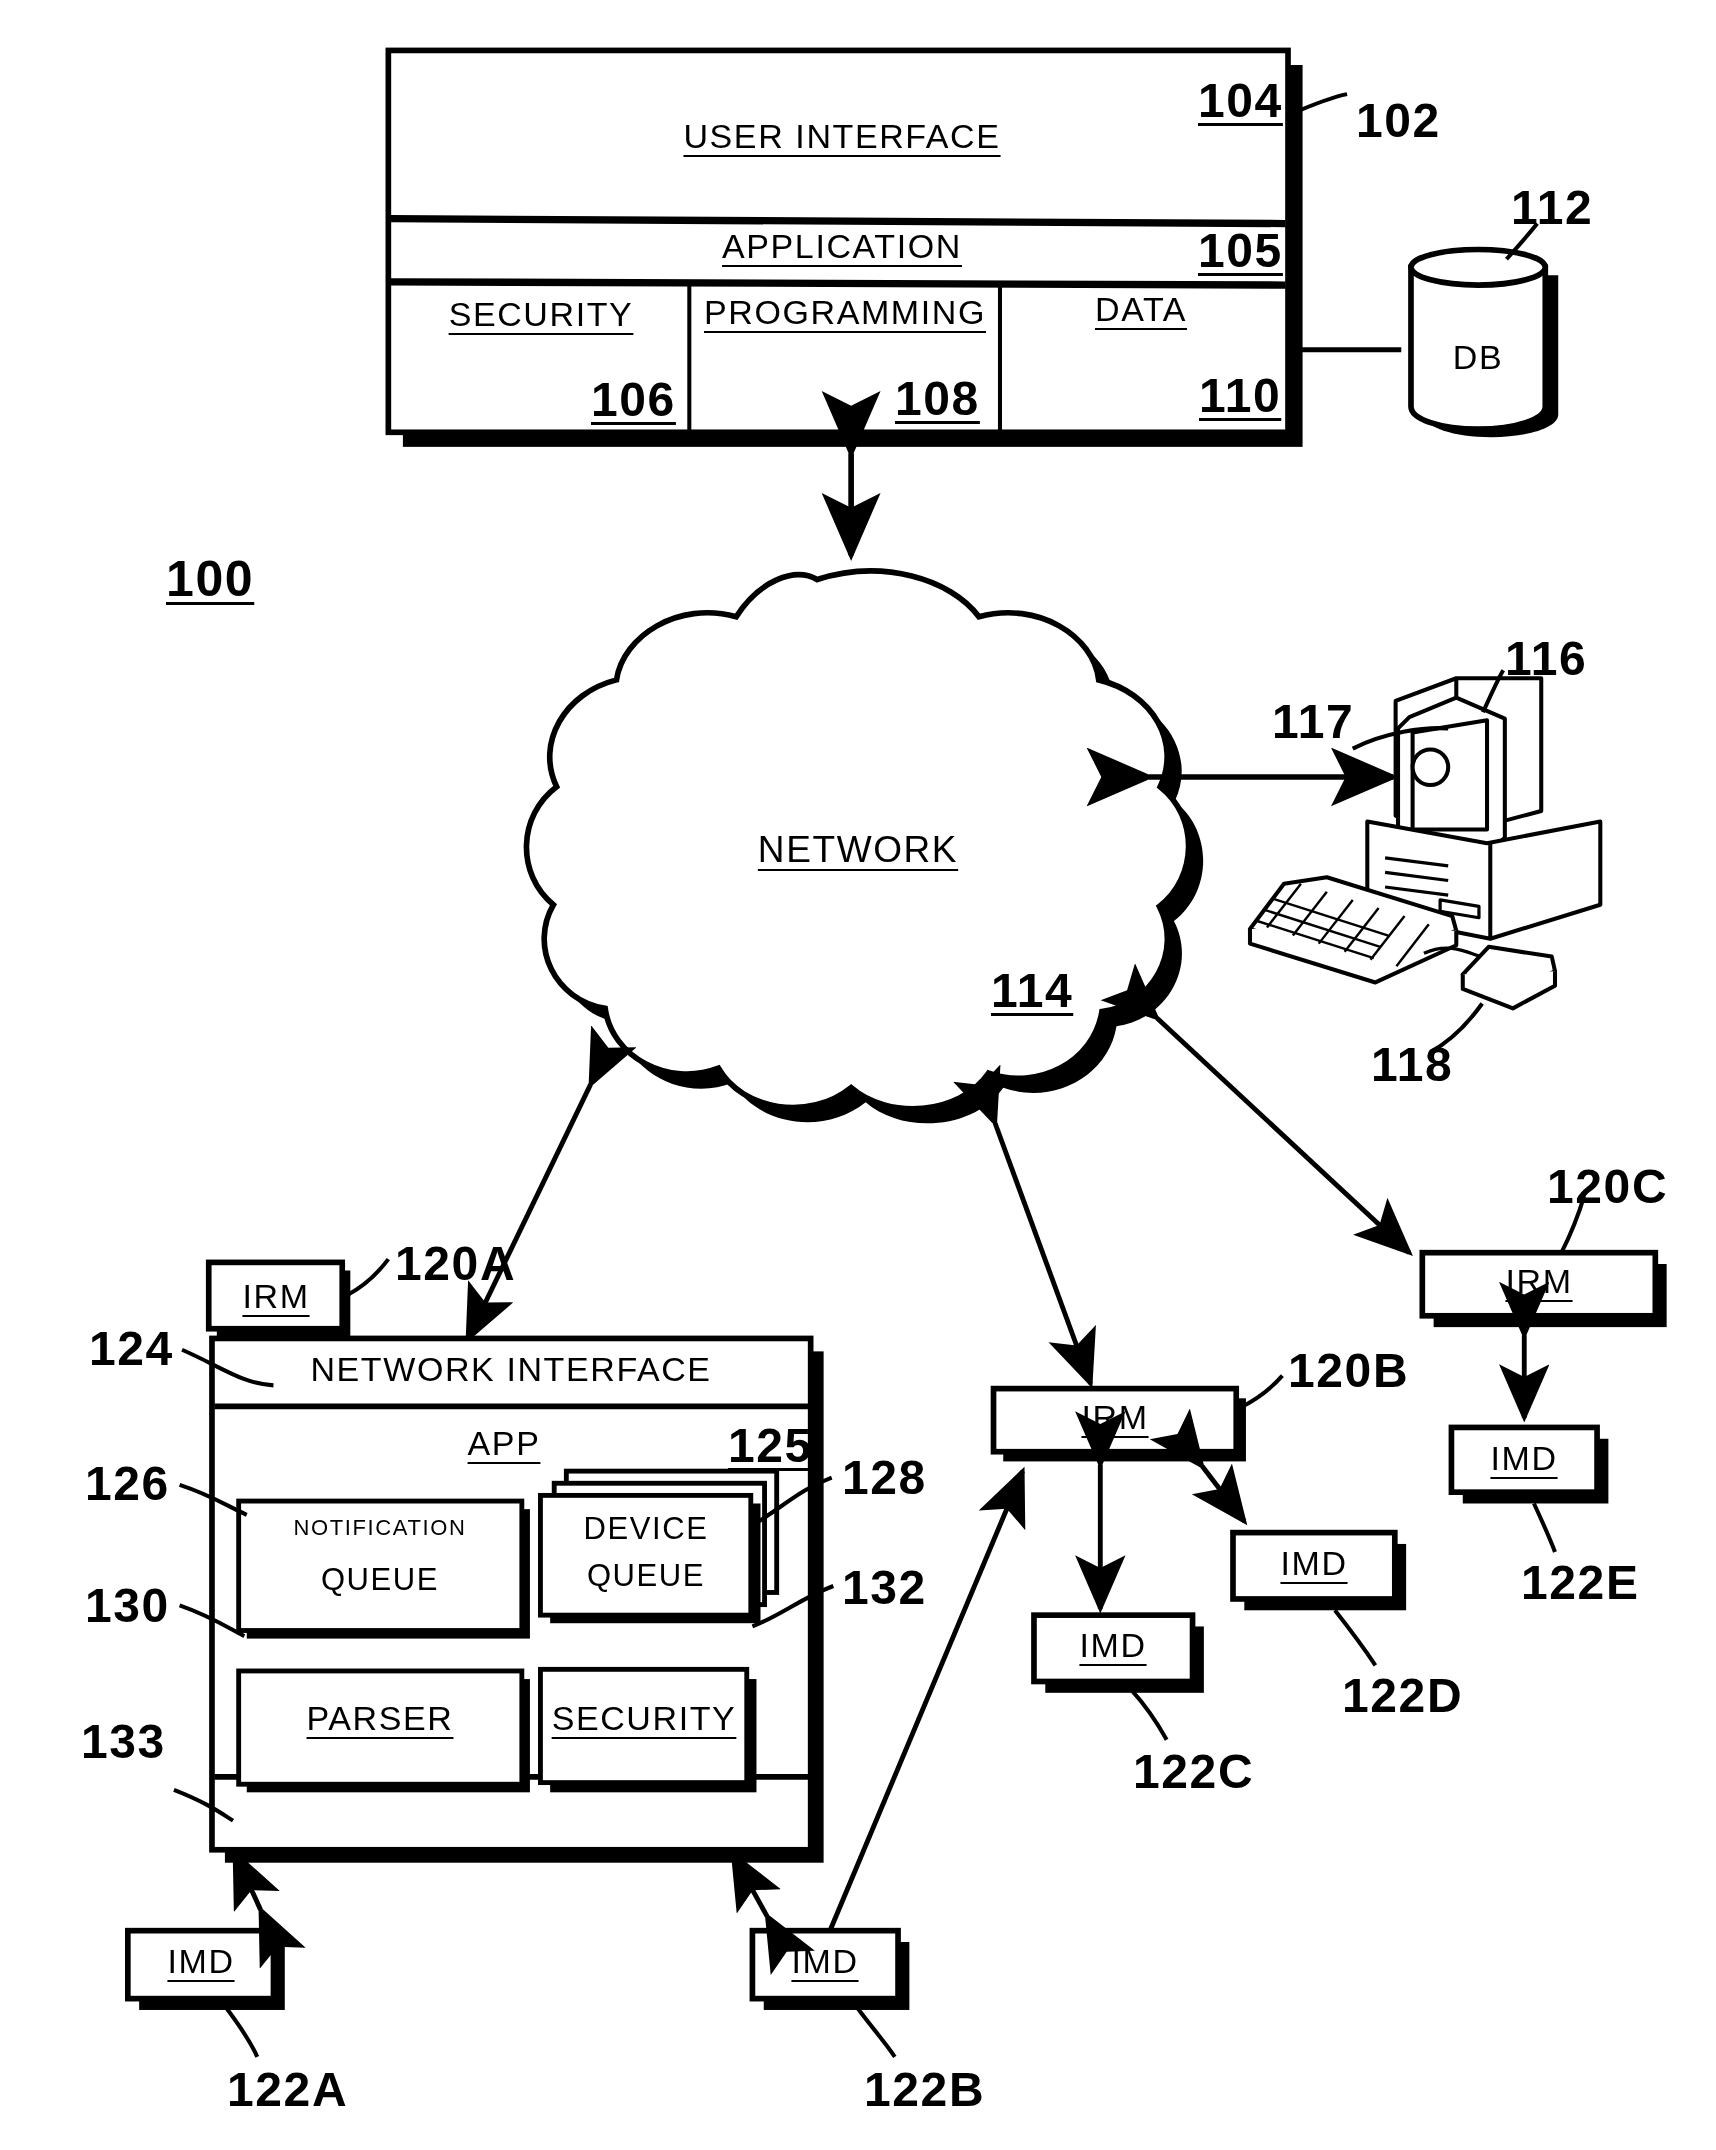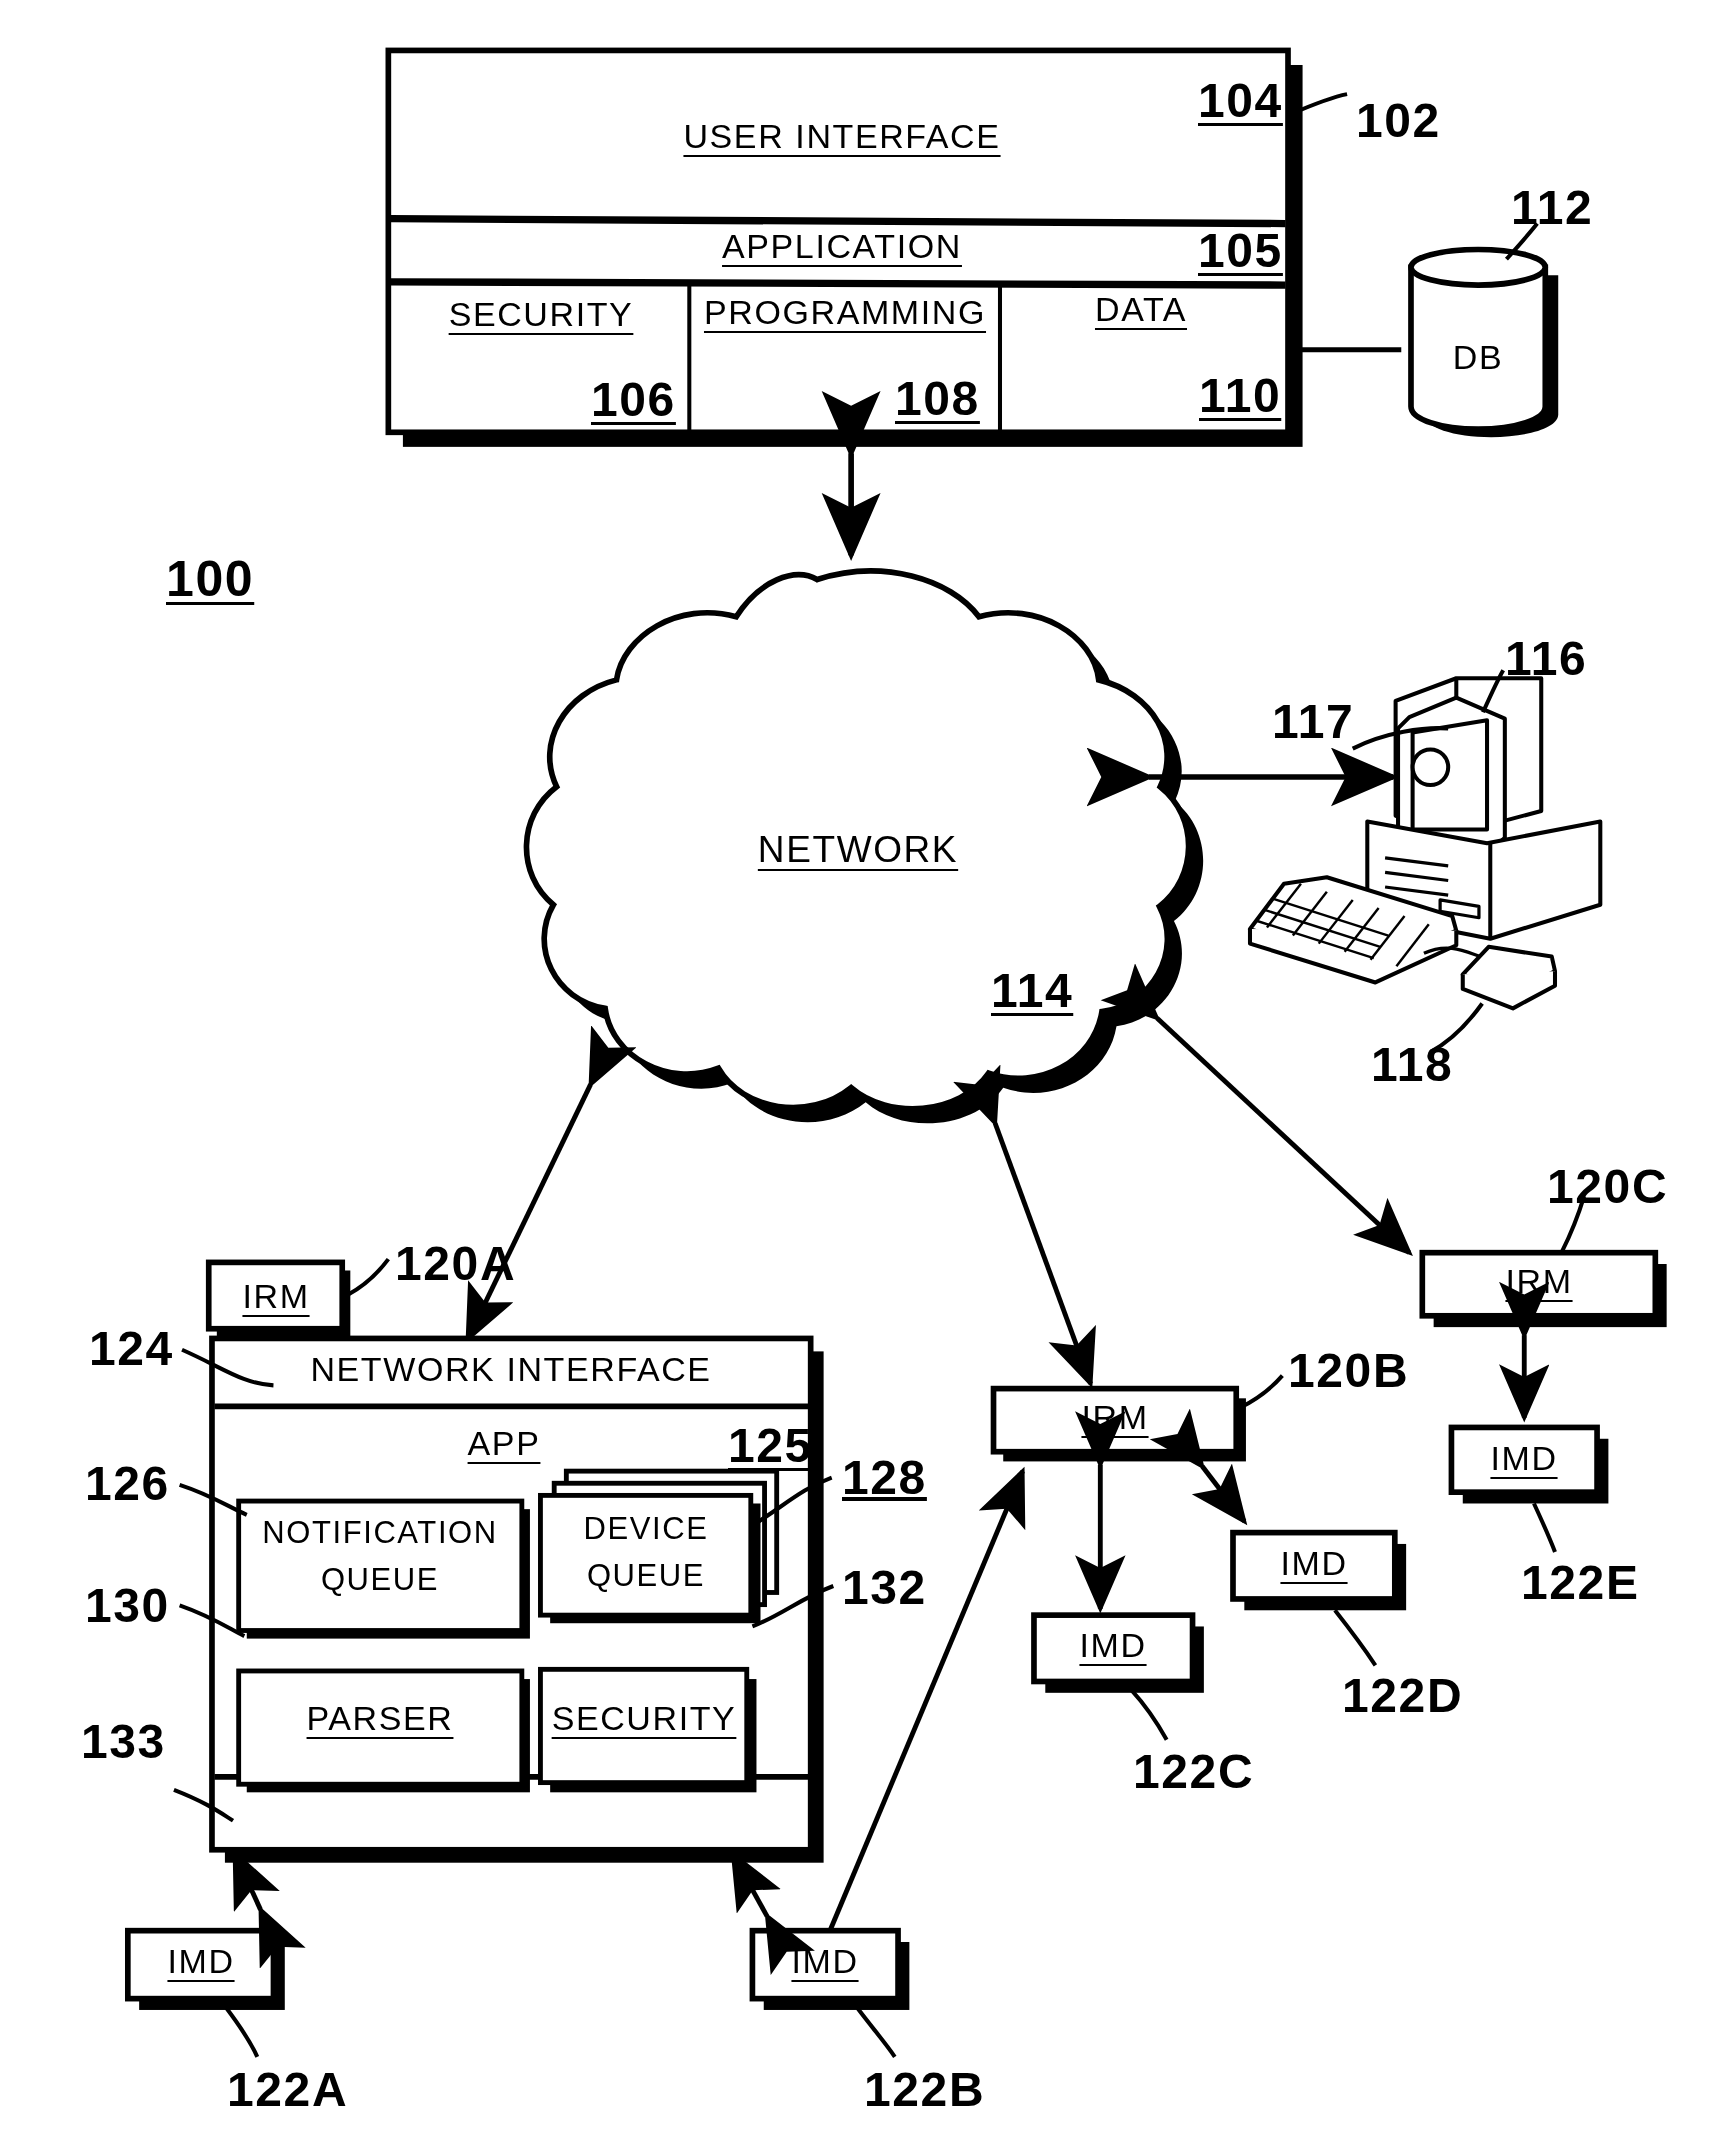--- a/index.html
+++ b/index.html
@@ -217,27 +217,27 @@
 
 <div class="lbl boxtxt ctr" style="left:276px;top:1277px;">IRM</div>
 <div class="lbl refnum" style="left:395px;top:1236px;">120A</div>
 
 <div class="lbl boxtxt nounder ctr" style="left:511px;top:1350px;">NETWORK INTERFACE</div>
 <div class="lbl refnum" style="left:89px;top:1321px;">124</div>
 
 <div class="lbl boxtxt ctr" style="left:504px;top:1424px;">APP</div>
 <div class="lbl refnum u" style="left:728px;top:1418px;">125</div>
 
-<div class="lbl boxtxt nounder ctr" style="left:380px;top:1515px;font-size:31px;">NOTIFICATION</div>
+<div class="lbl boxtxt nounder ctr" style="left:380px;top:1515px;font-size:22px;">NOTIFICATION</div>
 <div class="lbl boxtxt nounder ctr" style="left:380px;top:1562px;font-size:31px;">QUEUE</div>
 <div class="lbl refnum" style="left:85px;top:1456px;">126</div>
 
 <div class="lbl boxtxt nounder ctr" style="left:646px;top:1511px;font-size:31px;">DEVICE</div>
 <div class="lbl boxtxt nounder ctr" style="left:646px;top:1558px;font-size:31px;">QUEUE</div>
-<div class="lbl refnum" style="left:842px;top:1450px;text-decoration:underline;">128</div>
+<div class="lbl refnum" style="left:842px;top:1450px;">128</div>
 
 <div class="lbl boxtxt ctr" style="left:380px;top:1699px;">PARSER</div>
 <div class="lbl refnum" style="left:85px;top:1578px;">130</div>
 
 <div class="lbl boxtxt ctr" style="left:644px;top:1699px;">SECURITY</div>
 <div class="lbl refnum" style="left:842px;top:1560px;">132</div>
 
 <div class="lbl refnum" style="left:81px;top:1714px;">133</div>
 
 <div class="lbl boxtxt ctr" style="left:1115px;top:1398px;">IRM</div>

